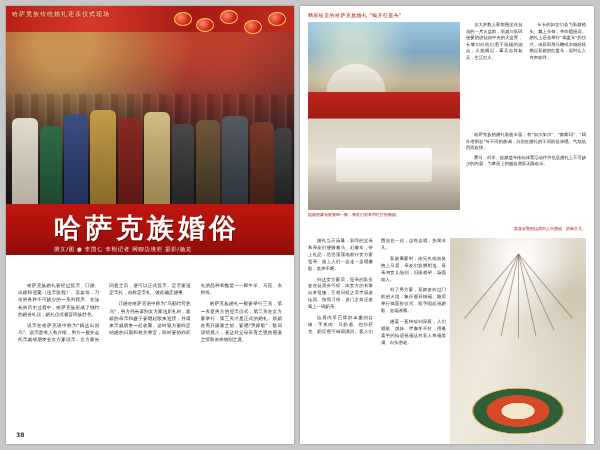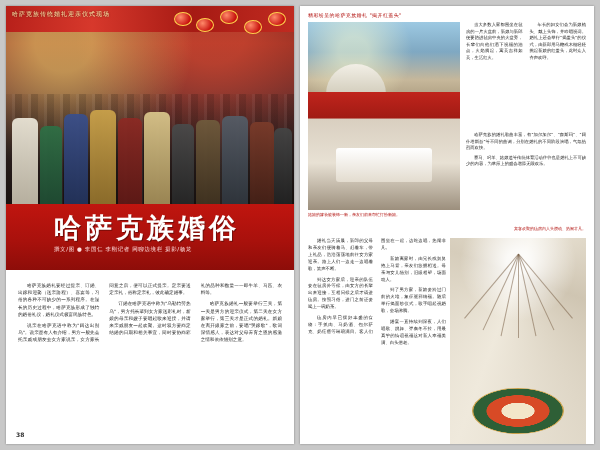--- a/index.html
+++ b/index.html
@@ -39,21 +39,21 @@
     position:absolute;left:0;bottom:0;width:288px;height:120px;
     background:
       repeating-linear-gradient(90deg,
         rgba(255,255,255,0) 0 6px,
         rgba(255,255,255,.05) 6px 9px,
         rgba(0,0,0,.12) 9px 16px),
       linear-gradient(180deg,rgba(60,40,35,.1),rgba(20,14,12,.85));
   }
   .figure{position:absolute;bottom:0;border-radius:6px 6px 0 0;opacity:.95;}
   .title-band{
-    position:absolute;left:0;top:198px;width:288px;height:66px;
+    position:absolute;left:0;top:198px;width:288px;height:51px;
     background:linear-gradient(180deg,#c0150f 0%,#a9110c 55%,#8d0d09 100%);
   }
   .title-band .title{
     position:absolute;left:48px;top:6px;color:#ffffff;
     font-size:27px;font-weight:bold;letter-spacing:4px;
     font-family:"DejaVu Sans","Liberation Sans",sans-serif;
     text-shadow:1px 1px 0 rgba(0,0,0,.35);
   }
   .byline{
     position:absolute;left:48px;top:42px;color:#ffdede;font-size:5.5px;letter-spacing:.6px;

